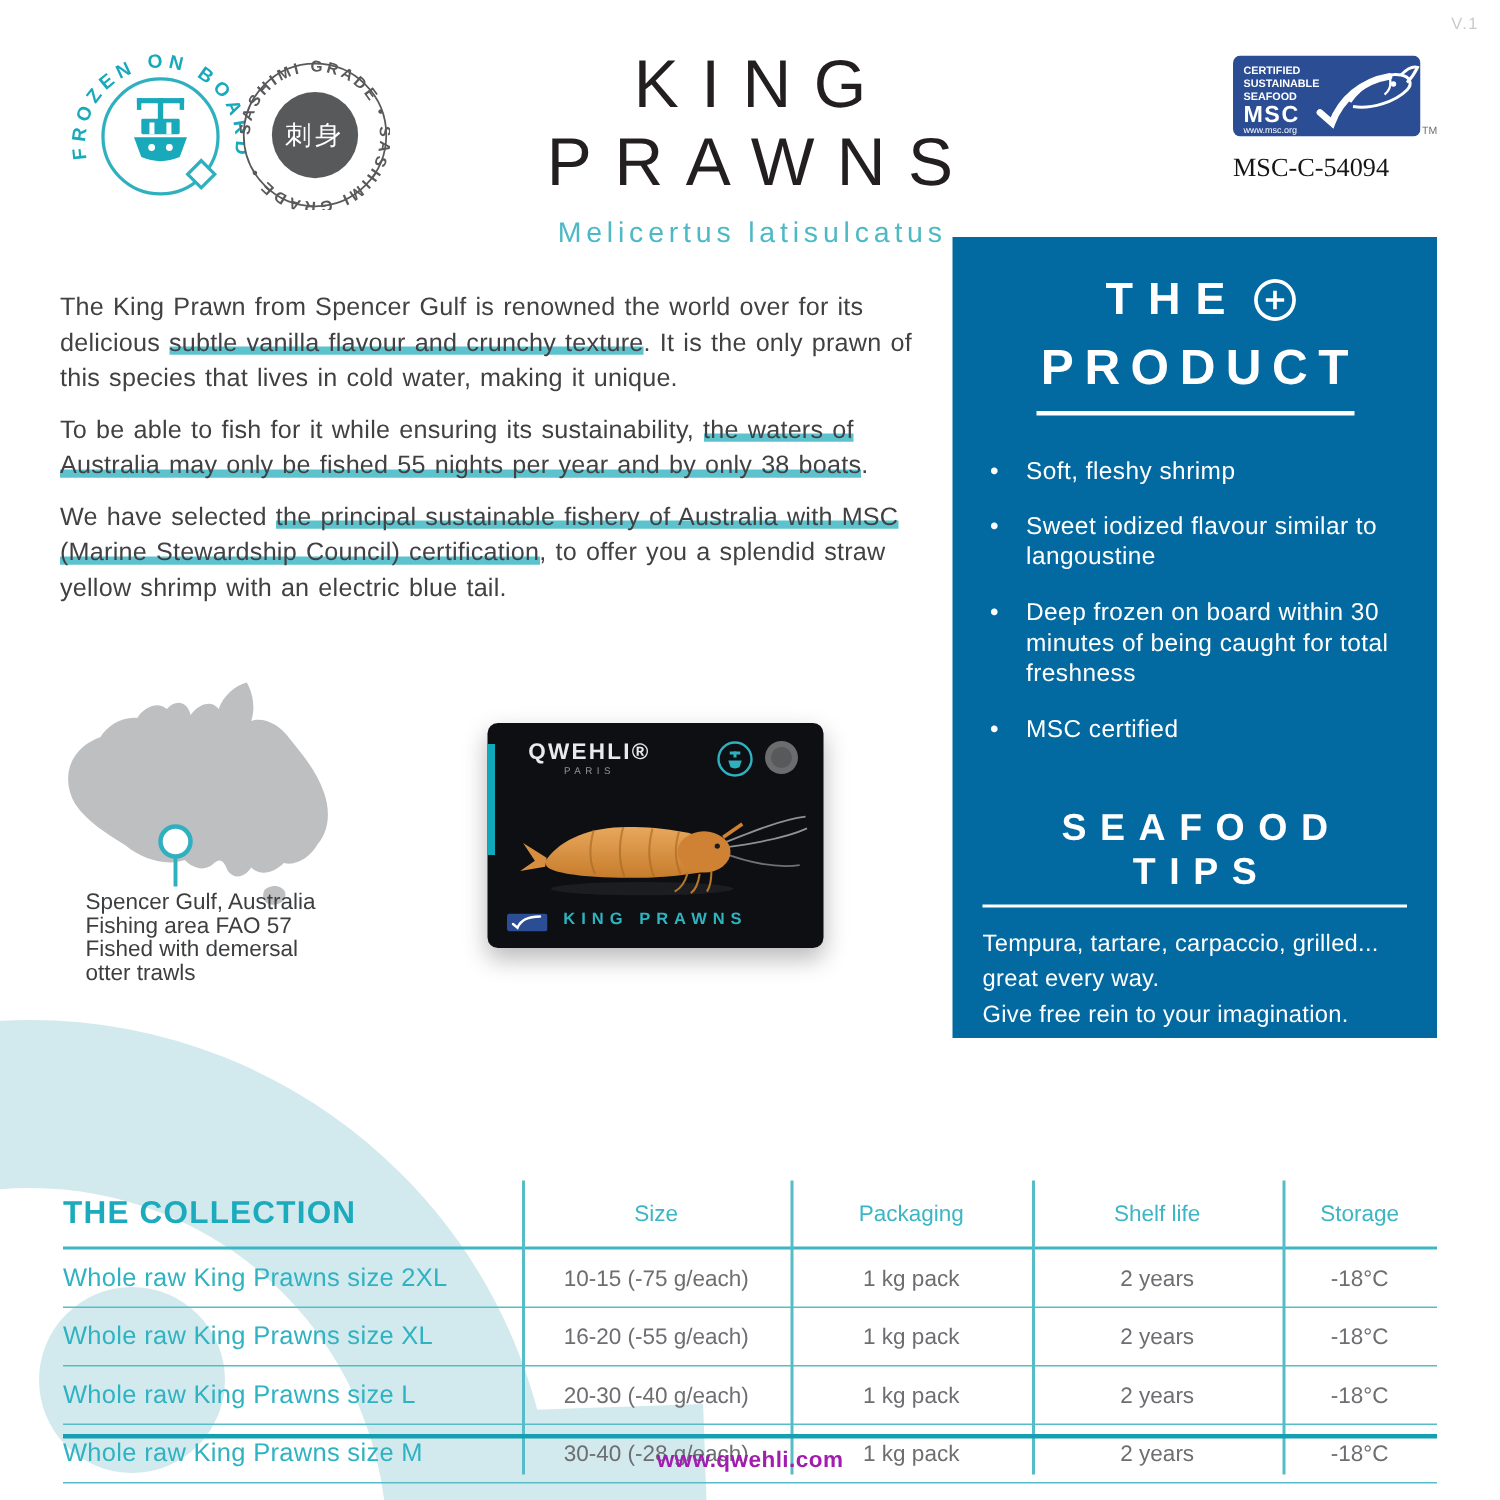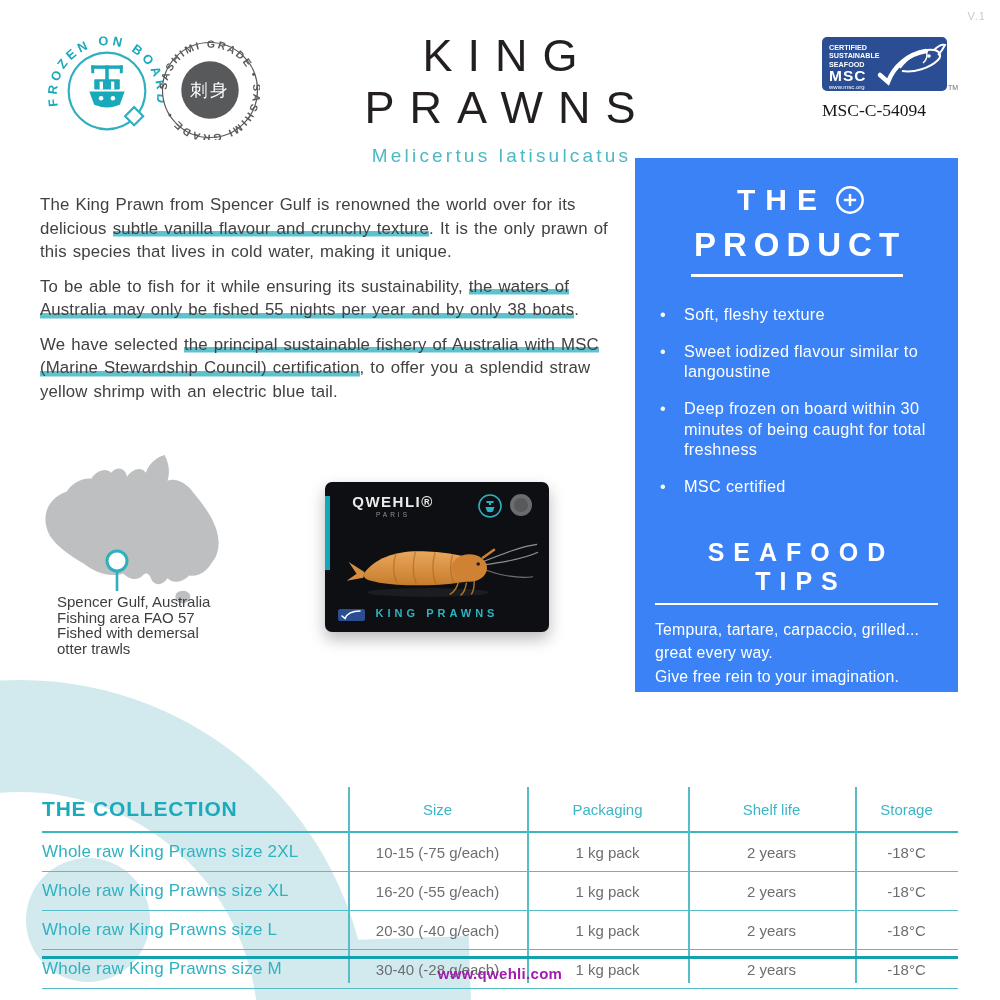--- a/index.html
+++ b/index.html
@@ -36,21 +36,21 @@
   .pkg-stripe{position:absolute;left:0;top:14px;width:5px;height:74px;background:#11a9ba;}
   .pkg-brand{position:absolute;left:20px;top:11px;width:96px;text-align:center;}
   .pkg-brand-name{font-size:15px;font-weight:bold;letter-spacing:1.5px;color:#e9eaeb;}
   .pkg-brand-city{margin-top:1px;font-size:6.5px;letter-spacing:3px;color:#8f9496;}
   .pkg-badges{position:absolute;right:14px;top:10px;}
   .pkg-prawn{position:absolute;left:10px;top:48px;}
   .pkg-name{position:absolute;left:0;bottom:13px;width:100%;text-align:center;font-size:11px;font-weight:bold;
             letter-spacing:4px;color:#2db4c0;}
   .pkg-msc{position:absolute;left:13px;bottom:11px;}
   
-  .pbox{position:absolute;left:635px;top:158px;width:323px;height:534px;background:#3b82f6;color:#fff;
+  .pbox{position:absolute;left:635px;top:158px;width:323px;height:534px;background:#0369a1;color:#fff;
         padding:0 18px;box-sizing:border-box;}
   .pb-the{margin-top:25px;display:flex;justify-content:center;align-items:center;gap:7px;
           font-size:30px;font-weight:bold;letter-spacing:10px;}
   .pb-the span{padding-left:10px;}
   .pb-product{margin-top:9px;text-align:center;font-size:33px;font-weight:bold;letter-spacing:7px;padding-left:7px;}
   .pb-rule{width:212px;height:2.5px;background:#fff;margin:10px auto 0 auto;}
   .pb-bullets{list-style:none;margin:27px 0 0 0;padding:0;}
   .pb-li{position:relative;padding-left:31px;margin-bottom:16.5px;font-size:16.3px;line-height:20.5px;letter-spacing:.3px;}
   .pb-li::before{content:"\2022";position:absolute;left:7px;top:0;}
   .pb-cook-title{margin-top:41px;text-align:center;font-size:25px;font-weight:bold;letter-spacing:9px;padding-left:9px;}
@@ -215,21 +215,21 @@
     <div class="pb-the">
       <span>THE</span>
       <svg width="32" height="32" viewBox="0 0 34 34">
         <circle cx="17" cy="17" r="13.5" fill="none" stroke="#fff" stroke-width="2.6"></circle>
         <path d="M17 10.5 V23.5 M10.5 17 H23.5" stroke="#fff" stroke-width="2.6"></path>
       </svg>
     </div>
     <div class="pb-product">PRODUCT</div>
     <div class="pb-rule"></div>
     <ul class="pb-bullets">
-        <li class="pb-li">Soft, fleshy texture</li>
+        <li class="pb-li">Soft, fleshy shrimp</li>
         <li class="pb-li">Sweet iodized flavour similar to langoustine</li>
         <li class="pb-li">Deep frozen  on board within 30 minutes of being caught for  total freshness</li>
         <li class="pb-li">MSC certified</li>
       </ul>
     <div class="pb-cook-title">SEAFOOD TIPS</div>
     <div class="pb-cook-rule"></div>
     <div>
         <div class="cook-line">Tempura, tartare, carpaccio, grilled...</div>
         <div class="cook-line">great every way.</div>
         <div class="cook-line">Give free rein to your imagination.</div>

